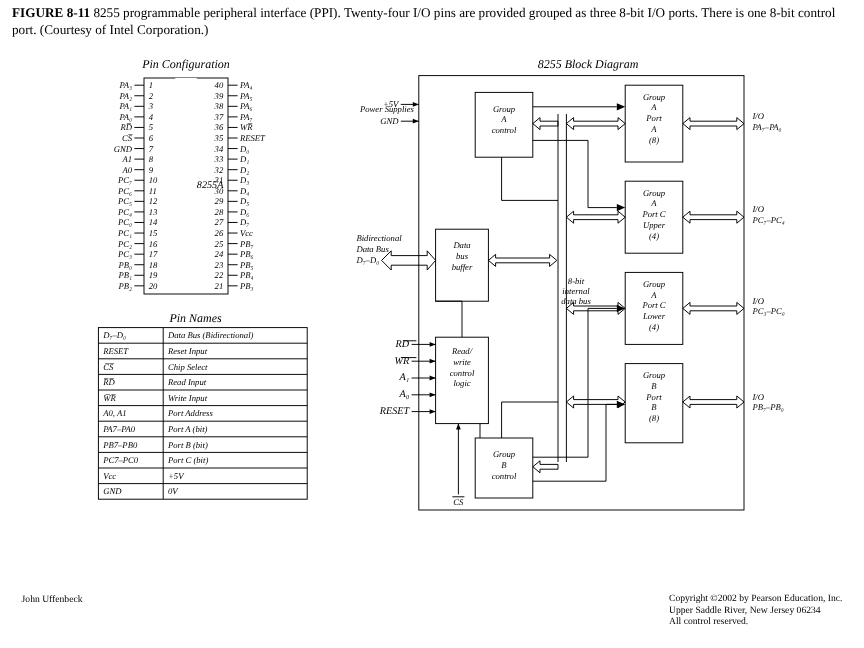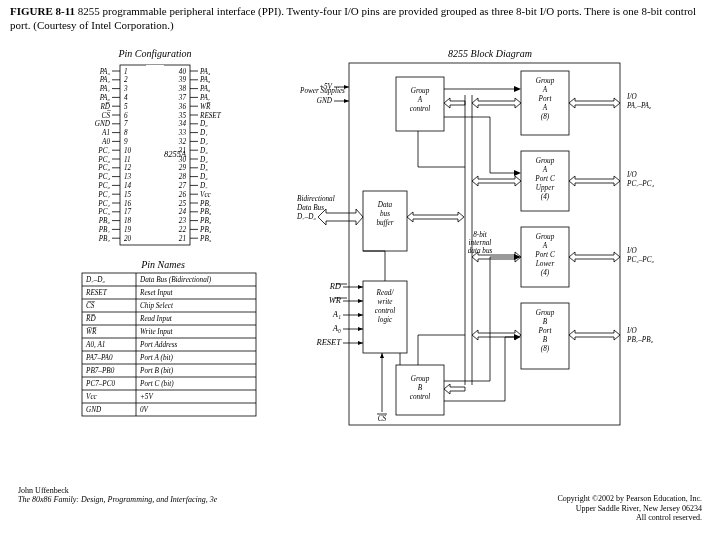--- a/index.html
+++ b/index.html
@@ -8,21 +8,21 @@
   .caption b{font-weight:bold;text-align:center;}
   .fig{position:absolute;left:60px;top:45px;width:600px;height:420px;font-style:italic;}
   svg{width:600px;height:420px;}
   text{font-family:"Times New Roman",serif;font-size:8.5px;fill:#000;}
   .hdr{font-size:10px;}
   .tiny{font-size:7.2px;}
   line,rect,polyline,polygon{stroke:#000;fill:none;stroke-width:0.8;}
   .fill{fill:#000;stroke:none;}
   .notch{fill:#fff;}
   .foot-l{position:absolute;left:18px;bottom:36px;font-size:8px;line-height:1.15;}
-  .foot-r{position:absolute;right:18px;bottom:18px;font-size:8px;line-height:1.15;text-align:right;}
+  .foot-r{position:absolute;right:18px;bottom:18px;font-size:8px;line-height:1.15;}
 </style>
 </head>
 <body>
 
 <div class="page">
 
 <div class="caption">
   <b>FIGURE 8-11</b><span>   8255 programmable peripheral interface (PPI). Twenty-four I/O pins are provided grouped as three 8-bit I/O ports. There is one 8-bit control port. (Courtesy of Intel Corporation.)</span>
 </div>
 
@@ -313,21 +313,20 @@
 <line x1="384" y1="356" x2="445" y2="356"></line>
         <line x1="445" y1="356" x2="445" y2="292"></line>
         <line x1="445" y1="292" x2="454" y2="292"></line>
         <polygon class="fill" points="461,292 454,289 454,295"></polygon>
 
 </svg>
 </div>
 
 <div class="foot-l">
   <div>John Uffenbeck</div>
-  <div><i>The 80x86 Family: Design, Programming, and Interfacing, 3e</i></div>
 </div>
 <div class="foot-r">
   <div>Copyright ©2002 by Pearson Education, Inc.</div>
   <div>Upper Saddle River, New Jersey 06234</div>
   <div>All control reserved.</div>
 </div>
 
 </div>
 
 </body></html>

